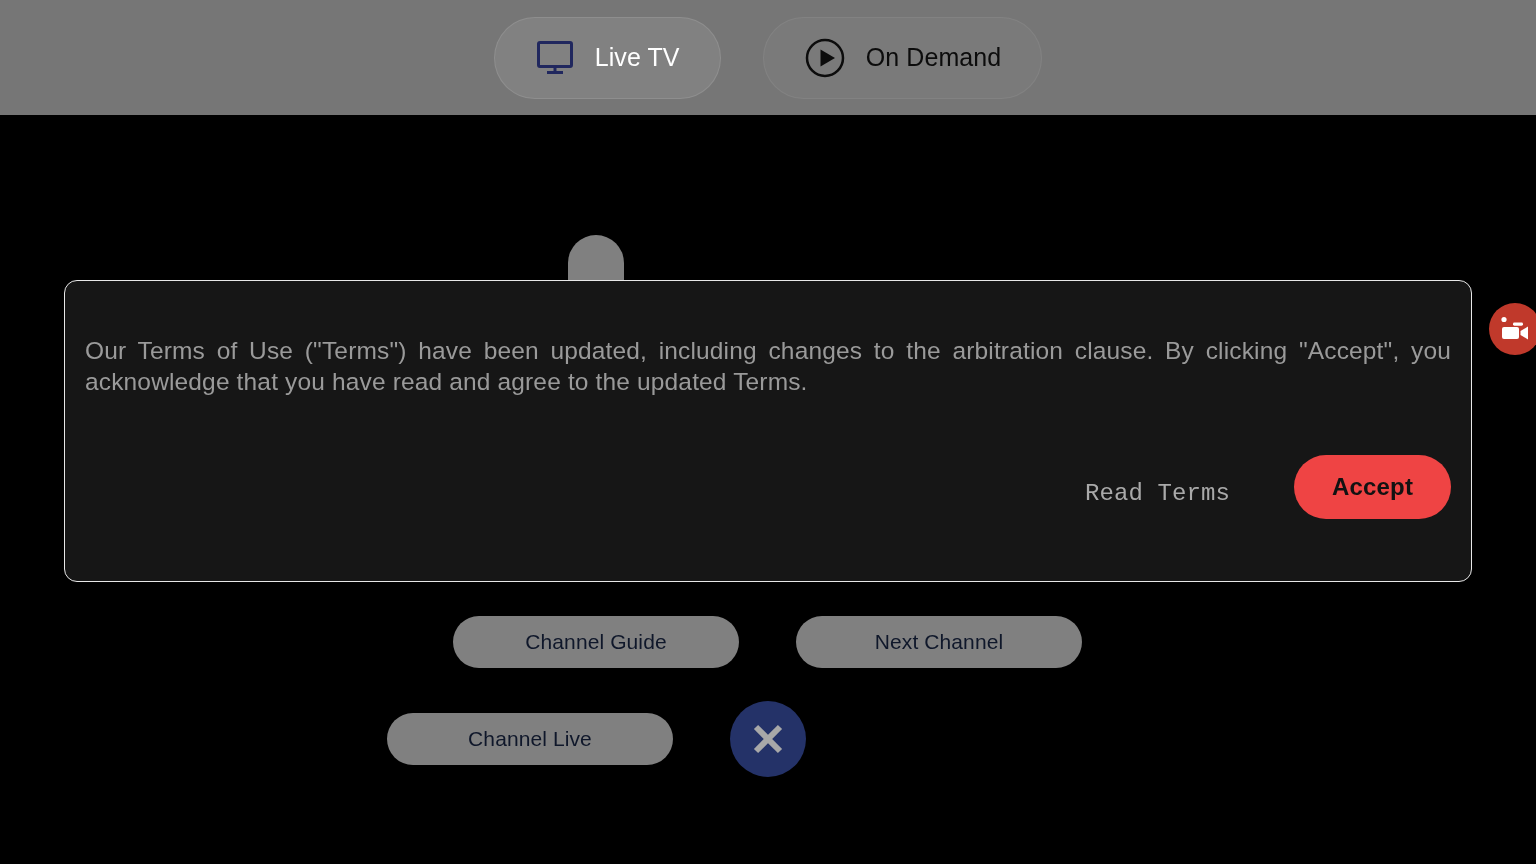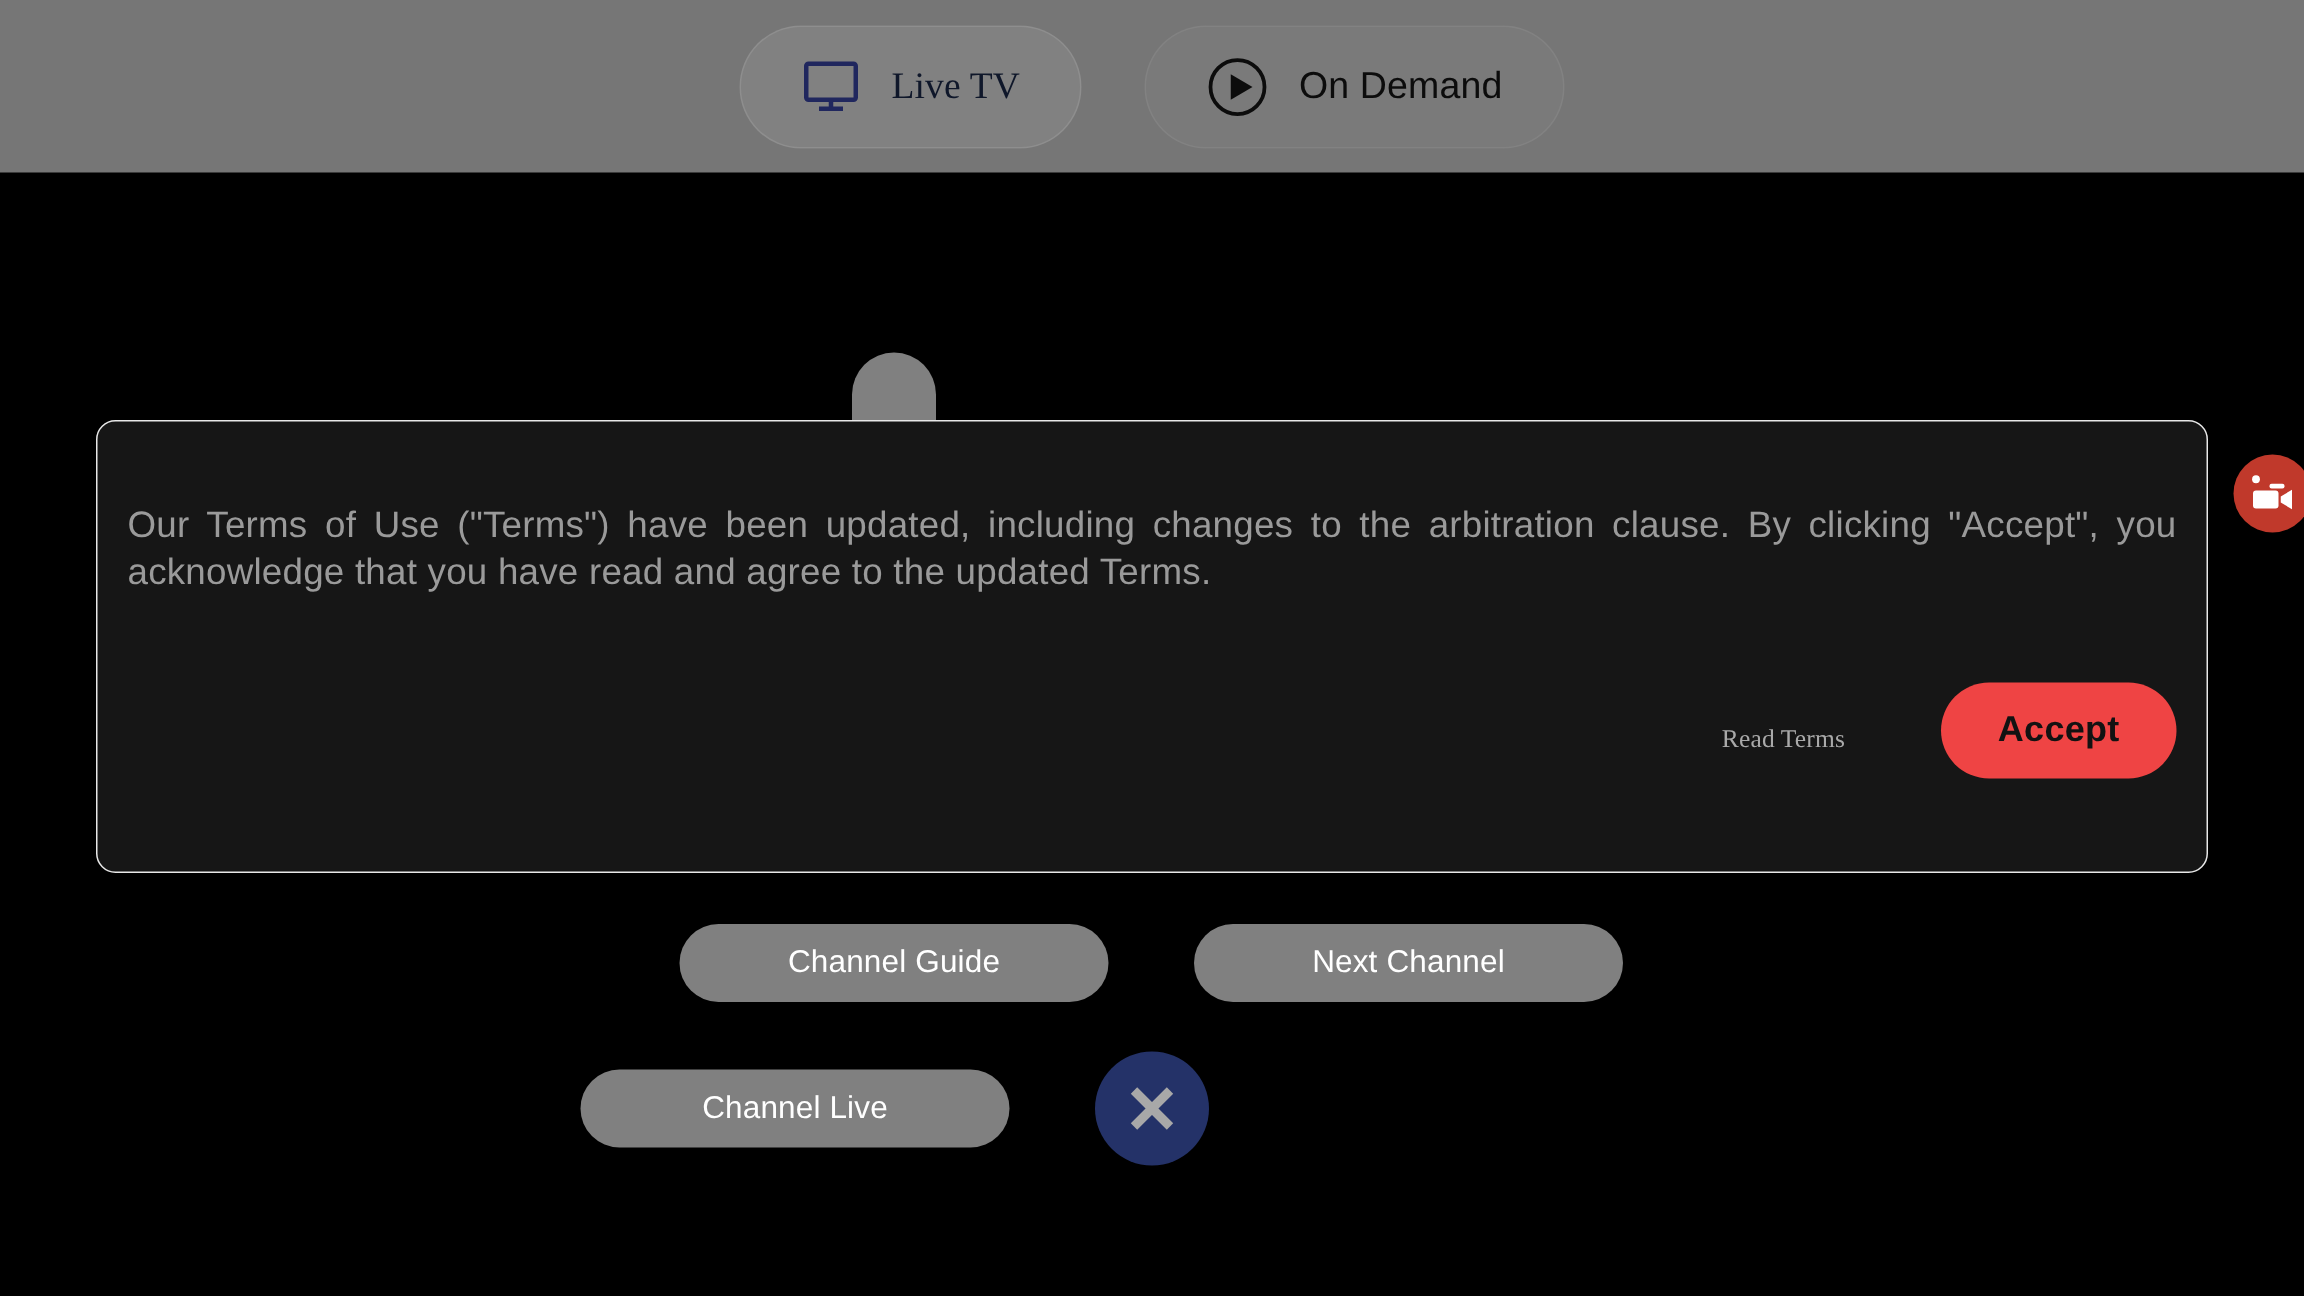--- a/index.html
+++ b/index.html
@@ -55,39 +55,39 @@
   }
   .tab.active {
     background: rgba(255,255,255,0.085);
     border-color: rgba(255,255,255,0.10);
   }
   .tab-label {
     font-size: 25px;
     letter-spacing: 0.1px;
     white-space: nowrap;
   }
-  .tab.active .tab-label { color: #0f172a; font-family: Liberation Serif, serif; }
+  .tab.active .tab-label { color: #ffffff; }
   .tab.inactive .tab-label { color: #0c0c0c; }
 
   .tab-icon {
     display: block;
     flex: 0 0 auto;
     line-height: 0;
   }
 
   
   .pad {
     position: absolute;
     inset: 0;
     pointer-events: none;
   }
   .pill {
     position: absolute;
     background: #808080;
-    color: #ffffff;
+    color: #0f172a;
     border: none;
     border-radius: 26px;
     font-family: "Liberation Sans", sans-serif;
     font-size: 21px;
     letter-spacing: 0.1px;
     display: flex;
     align-items: center;
     justify-content: center;
     cursor: pointer;
     pointer-events: auto;
@@ -172,22 +172,22 @@
     align-items: center;
     justify-content: flex-end;
     gap: 60px;
     padding-bottom: 62px;
   }
 
   .btn-text {
     background: none;
     border: none;
     color: #a9a9a9;
-    font-family: Liberation Serif, serif;
-    font-size: 17px;
+    font-family: Liberation Mono, monospace;
+    font-size: 24px;
     letter-spacing: 0.1px;
     cursor: pointer;
     padding: 6px 4px;
     white-space: nowrap;
     margin-top: 12px;
   }
 
   .btn-accept {
     background: #ef4444;
     border: none;

